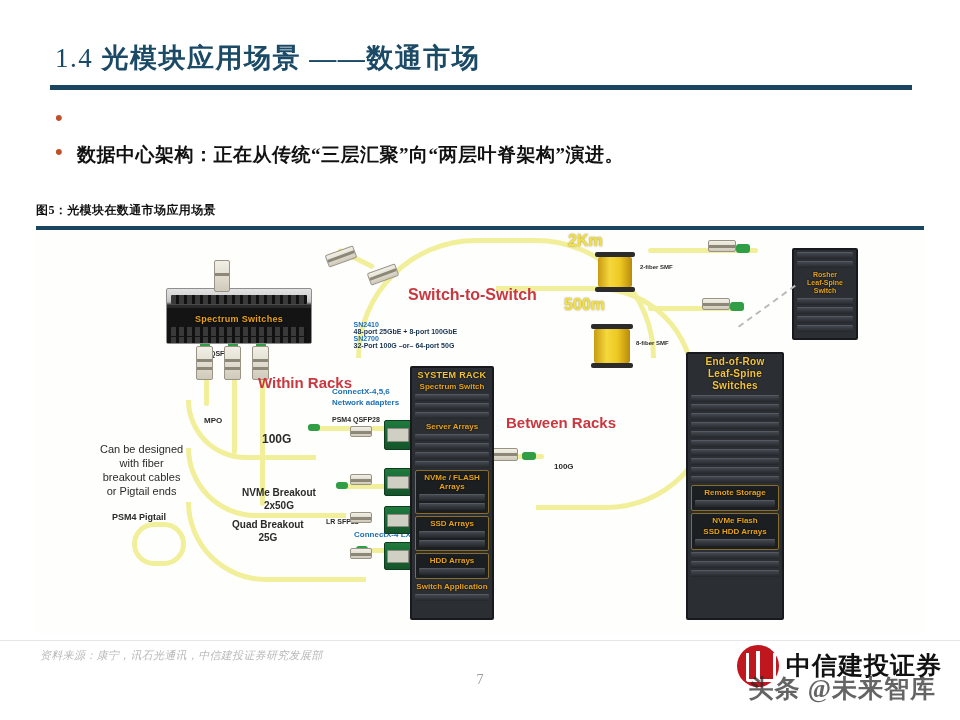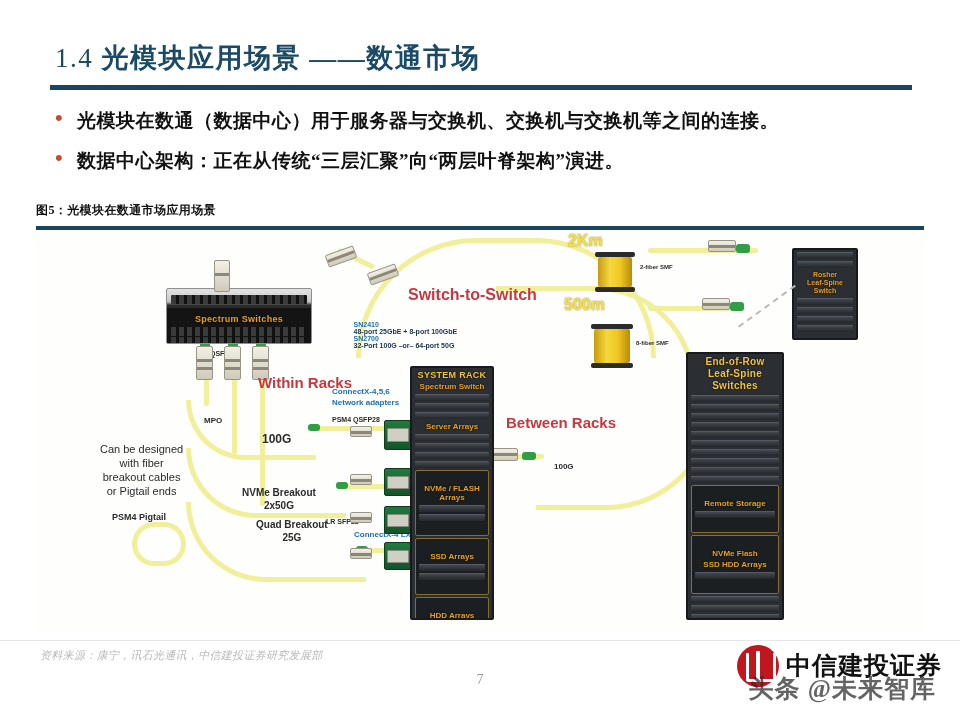--- a/index.html
+++ b/index.html
@@ -146,21 +146,21 @@
     font-weight: bold;
     text-align: center;
     padding: 2px 0 1px;
     letter-spacing: .3px;
     text-shadow: 0 0 2px #000;
   }
   .zone {
     margin: 2px 3px;
     border: 1px solid #8a6d2a;
     border-radius: 2px;
-    padding: 12px 0;
+    padding: 1px 0;
     background: #1c1f22;
   }
 
   
   .chassis {
     position: absolute;
     background: linear-gradient(180deg,#e3e3e3 0%,#cfcfcf 18%,#bdbdbd 24%,#2a2a2a 30%,#1a1a1a 100%);
     border: 1px solid #8f8f8f;
     border-radius: 2px;
     overflow: hidden;
@@ -303,21 +303,20 @@
 
   <div class="title">
     <span class="num">1.4</span>
     <span>光模块应用场景 ——数通市场</span>
   </div>
   <div class="rule-top"></div>
 
   <div class="bullets">
     <div class="bullet">
       <span class="dot">•</span>
-      <span class="btext">光模块在数通（数据中心）用于服务器与交换机、交换机与交换机等之间的连接。</span>
     </div>
     <div class="bullet">
       <span class="dot">•</span>
       <span class="btext">数据中心架构：正在从传统“三层汇聚”向“两层叶脊架构”演进。</span>
     </div>
   </div>
 
   <div class="fig-caption">图5：光模块在数通市场应用场景</div>
   <div class="rule-fig"></div>
 
@@ -423,21 +422,21 @@
 
       <div class="lab lab-red" style="left:372px; top:56px; font-size:16px;">Switch-to-Switch</div>
       <div class="lab lab-red" style="left:222px; top:144px; font-size:15px;">Within Racks</div>
       <div class="lab lab-red" style="left:470px; top:184px; font-size:15px;">Between Racks</div>
 
       <div class="lab lab-dark" style="left:64px; top:212px; font-size:11px; text-align:center; line-height:14px;">Can be designed
 with fiber
 breakout cables
 or Pigtail ends</div>
       <div class="lab lab-dark" style="left:76px; top:282px; font-size:9px; font-weight:bold;">PSM4 Pigtail</div>
-      <div class="lab lab-dark" style="left:196px; top:288px; font-size:10px; font-weight:bold; text-align:center; line-height:13px;margin-left:24px;">Quad Breakout
+      <div class="lab lab-dark" style="left:196px; top:288px; font-size:10px; font-weight:bold; text-align:center; line-height:13px;">Quad Breakout
 25G</div>
       <div class="lab lab-dark" style="left:206px; top:256px; font-size:10px; font-weight:bold; text-align:center; line-height:13px;">NVMe Breakout
 2x50G</div>
       <div class="lab lab-dark" style="left:226px; top:202px; font-size:12px; font-weight:bold;">100G</div>
       <div class="lab lab-dark" style="left:120px; top:186px; font-size:8px; font-weight:bold;padding-left:48px;">MPO</div>
 
       <div class="lab lab-blue" style="left:296px; top:156px; font-size:8px; line-height:11px;">ConnectX-4,5,6
 Network adapters</div>
       <div class="lab lab-dark" style="left:296px; top:186px; font-size:7px; font-weight:bold;">PSM4 QSFP28</div>
       <div class="lab lab-dark" style="left:290px; top:288px; font-size:7px; font-weight:bold;">LR SFP28</div>

